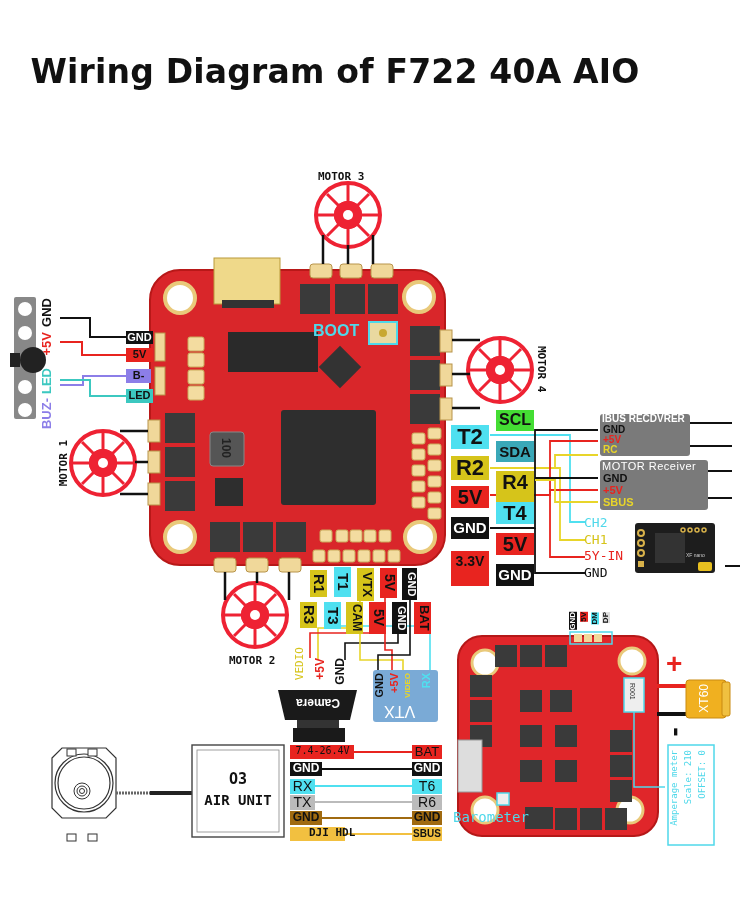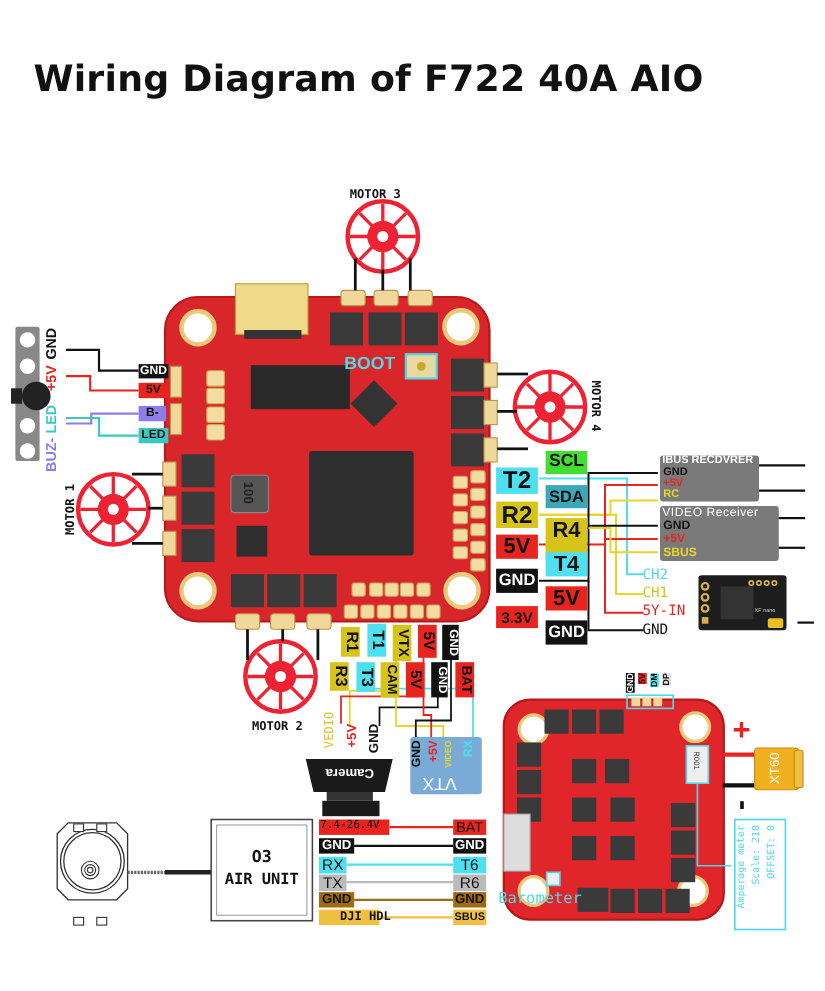--- a/index.html
+++ b/index.html
@@ -346,35 +346,35 @@
 
 <div class="lbl" style="left:126px;top:331px;width:27px;height:13px;font-size:11px;background:#111;color:#fff;padding-top:1px;">GND</div>
 <div class="lbl" style="left:126px;top:348px;width:27px;height:14px;font-size:11px;background:#e8241f;color:#111;padding-top:1px;">5V</div>
 <div class="lbl" style="left:126px;top:369px;width:25px;height:14px;font-size:11px;background:#8c7ee8;color:#111;padding-top:1px;">B-</div>
 <div class="lbl" style="left:126px;top:389px;width:27px;height:14px;font-size:11px;background:#3cc8c0;color:#111;padding-top:1px;">LED</div>
 
 <div class="lbl" style="left:451px;top:425px;width:38px;height:24px;font-size:22px;background:#4fe0f0;color:#111;padding-top:1px;">T2</div>
 <div class="lbl" style="left:451px;top:456px;width:38px;height:24px;font-size:22px;background:#d6c41a;color:#111;padding-top:1px;">R2</div>
 <div class="lbl" style="left:451px;top:486px;width:38px;height:22px;font-size:20px;background:#e8241f;color:#111;padding-top:1px;">5V</div>
 <div class="lbl" style="left:451px;top:517px;width:38px;height:22px;font-size:15px;background:#111;color:#fff;padding-top:3px;">GND</div>
-<div class="lbl" style="left:451px;top:551px;width:38px;height:20px;font-size:14px;background:#e8241f;color:#111;padding-top:3px;">3.3V</div>
+<div class="lbl" style="left:451px;top:551px;width:38px;height:35px;font-size:14px;background:#e8241f;color:#111;padding-top:3px;">3.3V</div>
 
 <div class="lbl" style="left:496px;top:410px;width:38px;height:21px;font-size:16px;background:#44dd33;color:#111;padding-top:2px;">SCL</div>
 <div class="lbl" style="left:496px;top:441px;width:38px;height:21px;font-size:15px;background:#3aa8b8;color:#111;padding-top:3px;">SDA</div>
 <div class="lbl" style="left:496px;top:471px;width:38px;height:38px;font-size:20px;background:#d6c41a;color:#111;padding-top:1px;">R4</div>
 <div class="lbl" style="left:496px;top:502px;width:38px;height:22px;font-size:20px;background:#4fe0f0;color:#111;padding-top:1px;">T4</div>
 <div class="lbl" style="left:496px;top:533px;width:38px;height:22px;font-size:20px;background:#e8241f;color:#111;padding-top:1px;">5V</div>
 <div class="lbl" style="left:496px;top:564px;width:38px;height:22px;font-size:15px;background:#111;color:#fff;padding-top:3px;">GND</div>
 
 <div class="lbl" style="left:602px;top:414px;font-size:10px;color:#fff;text-align:left;">IBUS RECDVRER</div>
 <div class="lbl" style="left:603px;top:425px;font-size:10px;color:#111;text-align:left;">GND</div>
 <div class="lbl" style="left:603px;top:435px;font-size:10px;color:#e8241f;text-align:left;">+5V</div>
 <div class="lbl" style="left:603px;top:445px;font-size:10px;color:#e8d52a;text-align:left;">RC</div>
 
-<div class="lbl" style="left:602px;top:461px;font-size:11px;color:#fff;text-align:left;font-weight:normal;letter-spacing:0.5px;">VIDEO Receiver</div>
+<div class="lbl" style="left:602px;top:461px;font-size:11px;color:#fff;text-align:left;font-weight:normal;letter-spacing:0.5px;">MOTOR Receiver</div>
 <div class="lbl" style="left:603px;top:473px;font-size:11px;color:#111;text-align:left;">GND</div>
 <div class="lbl" style="left:603px;top:485px;font-size:11px;color:#e8241f;text-align:left;">+5V</div>
 <div class="lbl" style="left:603px;top:497px;font-size:11px;color:#e8d52a;text-align:left;">SBUS</div>
 
 <div class="lbl" style="left:584px;top:516px;font-size:13px;color:#4fd8ea;font-weight:normal;font-family:'DejaVu Sans Mono',monospace;">CH2</div>
 <div class="lbl" style="left:584px;top:533px;font-size:13px;color:#d6c41a;font-weight:normal;font-family:'DejaVu Sans Mono',monospace;">CH1</div>
 <div class="lbl" style="left:584px;top:549px;font-size:13px;color:#e8241f;font-weight:normal;font-family:'DejaVu Sans Mono',monospace;">5Y-IN</div>
 <div class="lbl" style="left:584px;top:566px;font-size:13px;color:#111;font-weight:normal;font-family:'DejaVu Sans Mono',monospace;">GND</div>
 <div class="lbl" style="left:686px;top:553px;font-size:5px;color:#ccc;font-weight:normal;">XF nano</div>
 
@@ -398,21 +398,21 @@
 
 <div class="lbl vtext" style="left:374px;top:673px;font-size:11px;color:#111;transform:rotate(180deg);">GND</div>
 <div class="lbl vtext" style="left:389px;top:673px;font-size:11px;color:#e8241f;transform:rotate(180deg);">+5V</div>
 <div class="lbl vtext" style="left:404px;top:673px;font-size:8px;color:#e8d52a;transform:rotate(180deg);">VIDEO</div>
 <div class="lbl vtext" style="left:421px;top:673px;font-size:11px;color:#4fe0f0;transform:rotate(180deg);">RX</div>
 <div class="lbl" style="left:384px;top:703px;font-size:16px;color:#fff;font-weight:normal;transform:rotate(180deg);">VTX</div>
 
 <div class="lbl" style="left:192px;top:772px;width:92px;font-size:15px;color:#111;font-family:'DejaVu Sans Mono',monospace;">O3</div>
 <div class="lbl" style="left:192px;top:793px;width:92px;font-size:14px;color:#111;font-family:'DejaVu Sans Mono',monospace;">AIR UNIT</div>
 
-<div class="lbl mono" style="left:290px;top:745px;width:64px;height:14px;font-size:10px;background:#e8241f;color:#111;text-align:left;font-weight:normal;padding:1px 0 0 1px;">7.4-26.4V</div>
+<div class="lbl mono" style="left:290px;top:745px;width:64px;height:14px;font-size:10px;background:#e8241f;color:#111;text-align:center;font-weight:normal;padding:1px 0 0 1px;">7.4-26.4V</div>
 <div class="lbl" style="left:290px;top:762px;width:32px;height:14px;font-size:12px;background:#111;color:#fff;">GND</div>
 <div class="lbl" style="left:290px;top:779px;width:25px;height:15px;font-size:14px;background:#4fe0f0;color:#111;font-weight:normal;">RX</div>
 <div class="lbl" style="left:290px;top:795px;width:25px;height:15px;font-size:14px;background:#bbbbbb;color:#111;font-weight:normal;">TX</div>
 <div class="lbl" style="left:290px;top:811px;width:32px;height:14px;font-size:12px;background:#a06a10;color:#111;">GND</div>
 <div class="lbl mono" style="left:290px;top:827px;width:55px;height:14px;font-size:11px;background:#f2c040;color:#111;text-align:left;padding-left:19px;">DJI HDL</div>
 
 <div class="lbl" style="left:412px;top:745px;width:30px;height:14px;font-size:13px;background:#e8241f;color:#111;font-weight:normal;">BAT</div>
 <div class="lbl" style="left:412px;top:762px;width:30px;height:14px;font-size:12px;background:#111;color:#fff;">GND</div>
 <div class="lbl" style="left:412px;top:779px;width:30px;height:15px;font-size:14px;background:#4fe0f0;color:#111;font-weight:normal;">T6</div>
 <div class="lbl" style="left:412px;top:795px;width:30px;height:15px;font-size:14px;background:#bbbbbb;color:#111;font-weight:normal;">R6</div>

